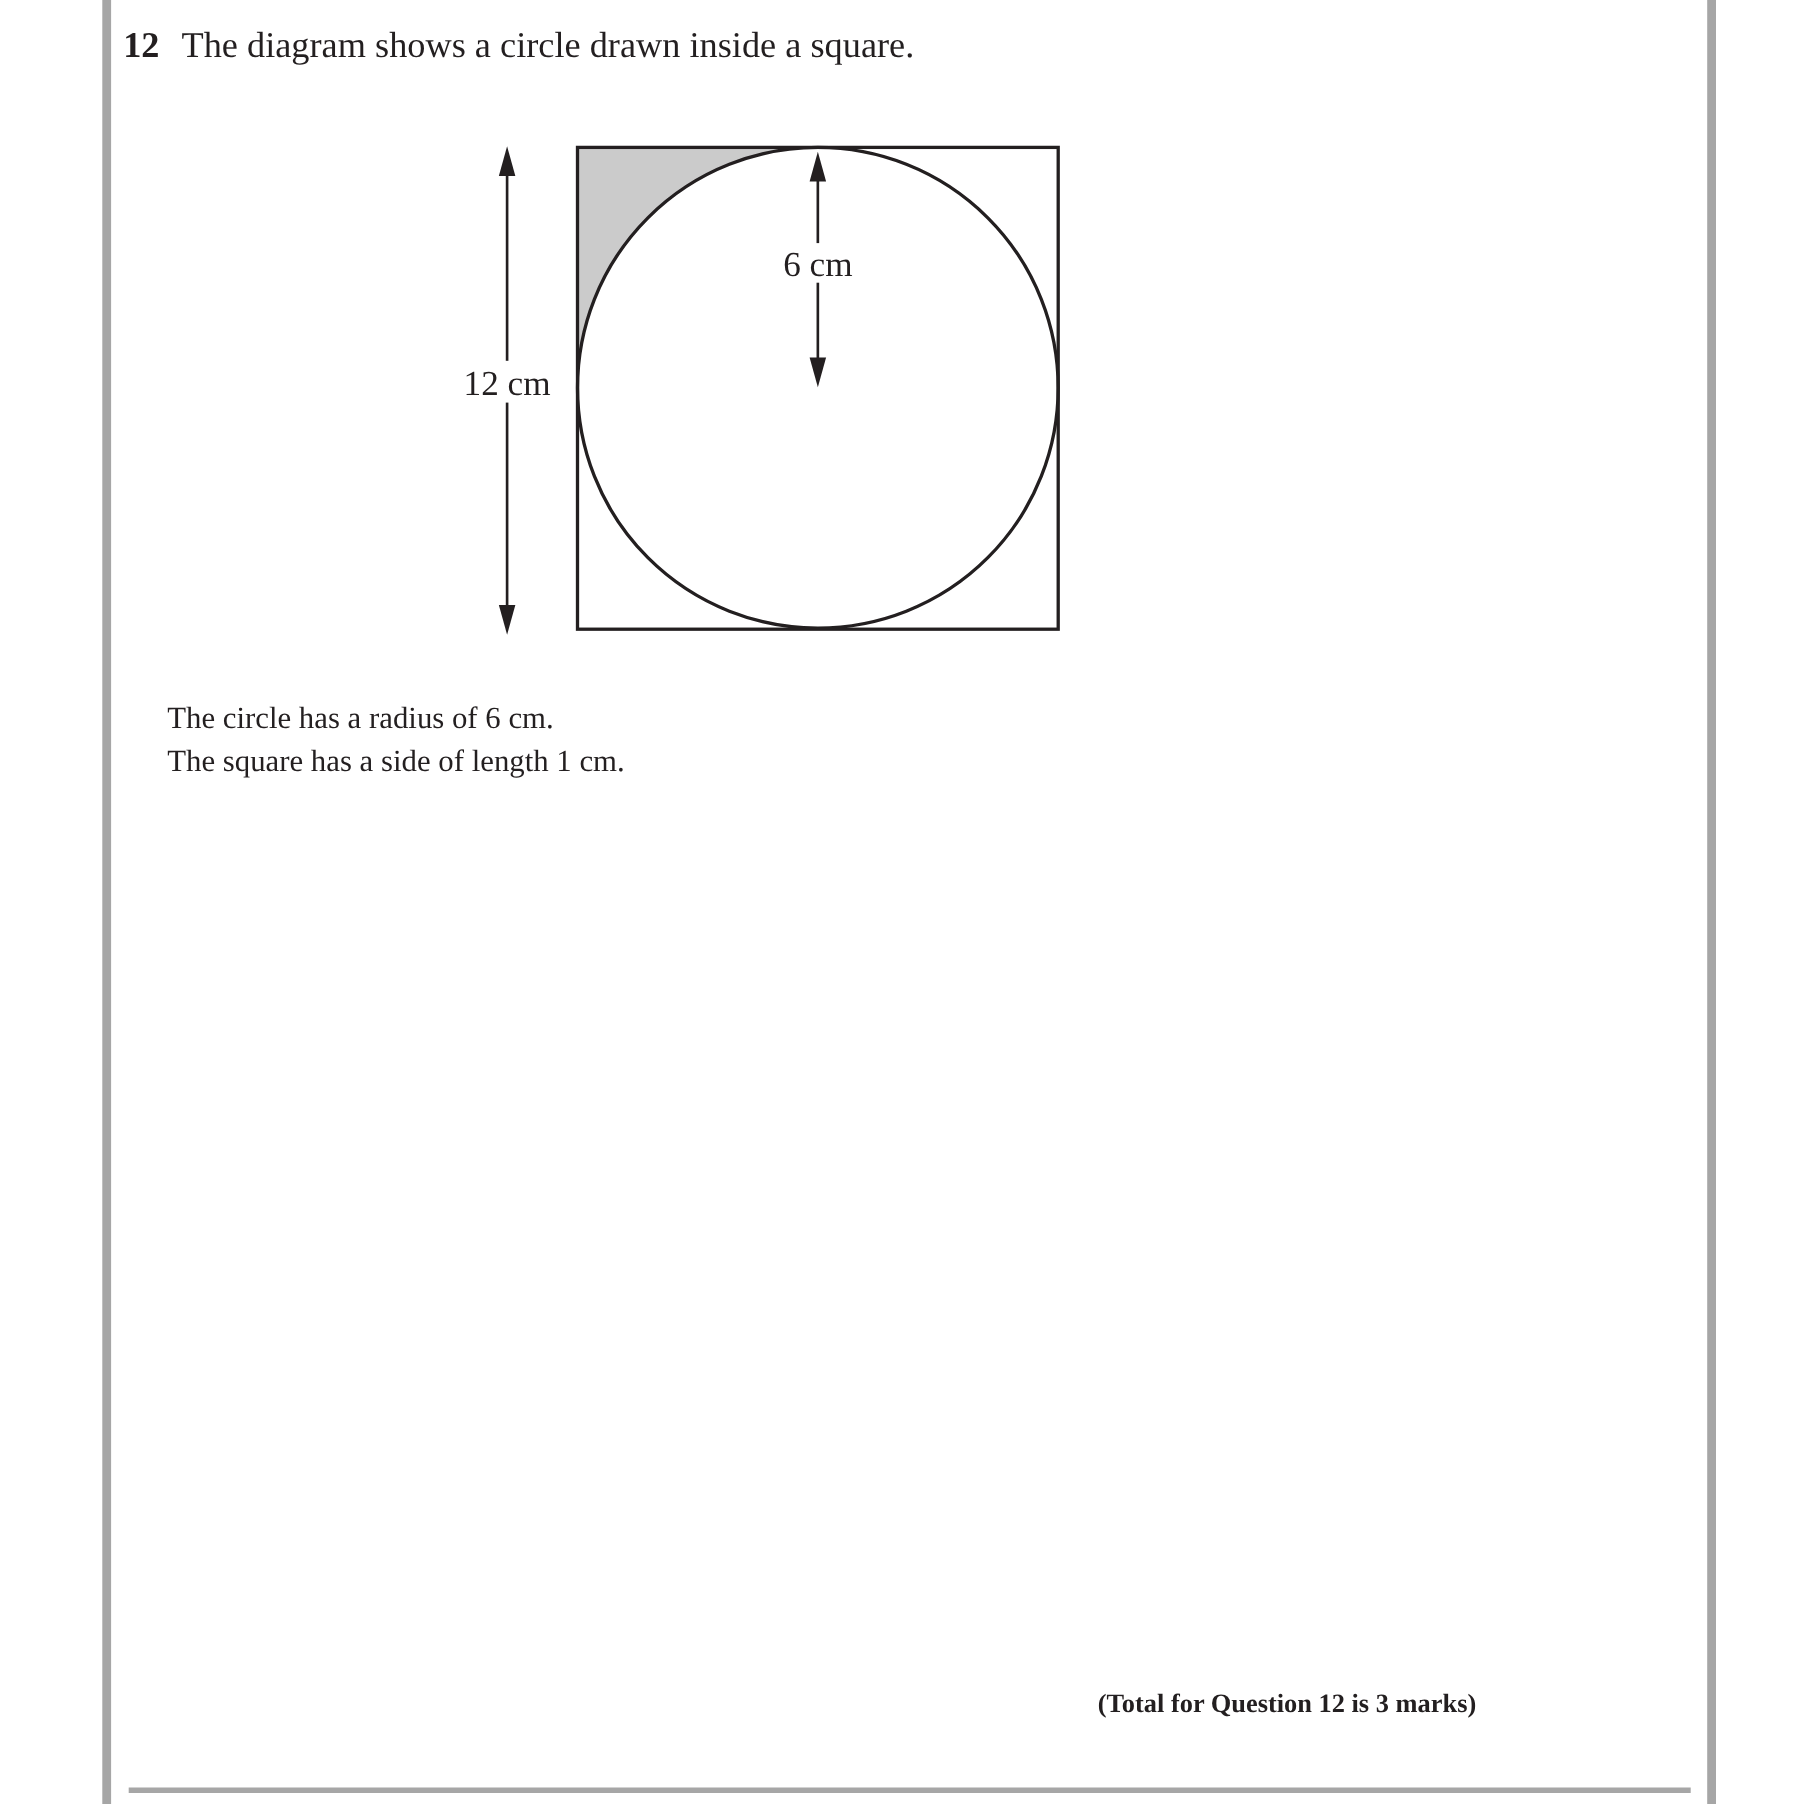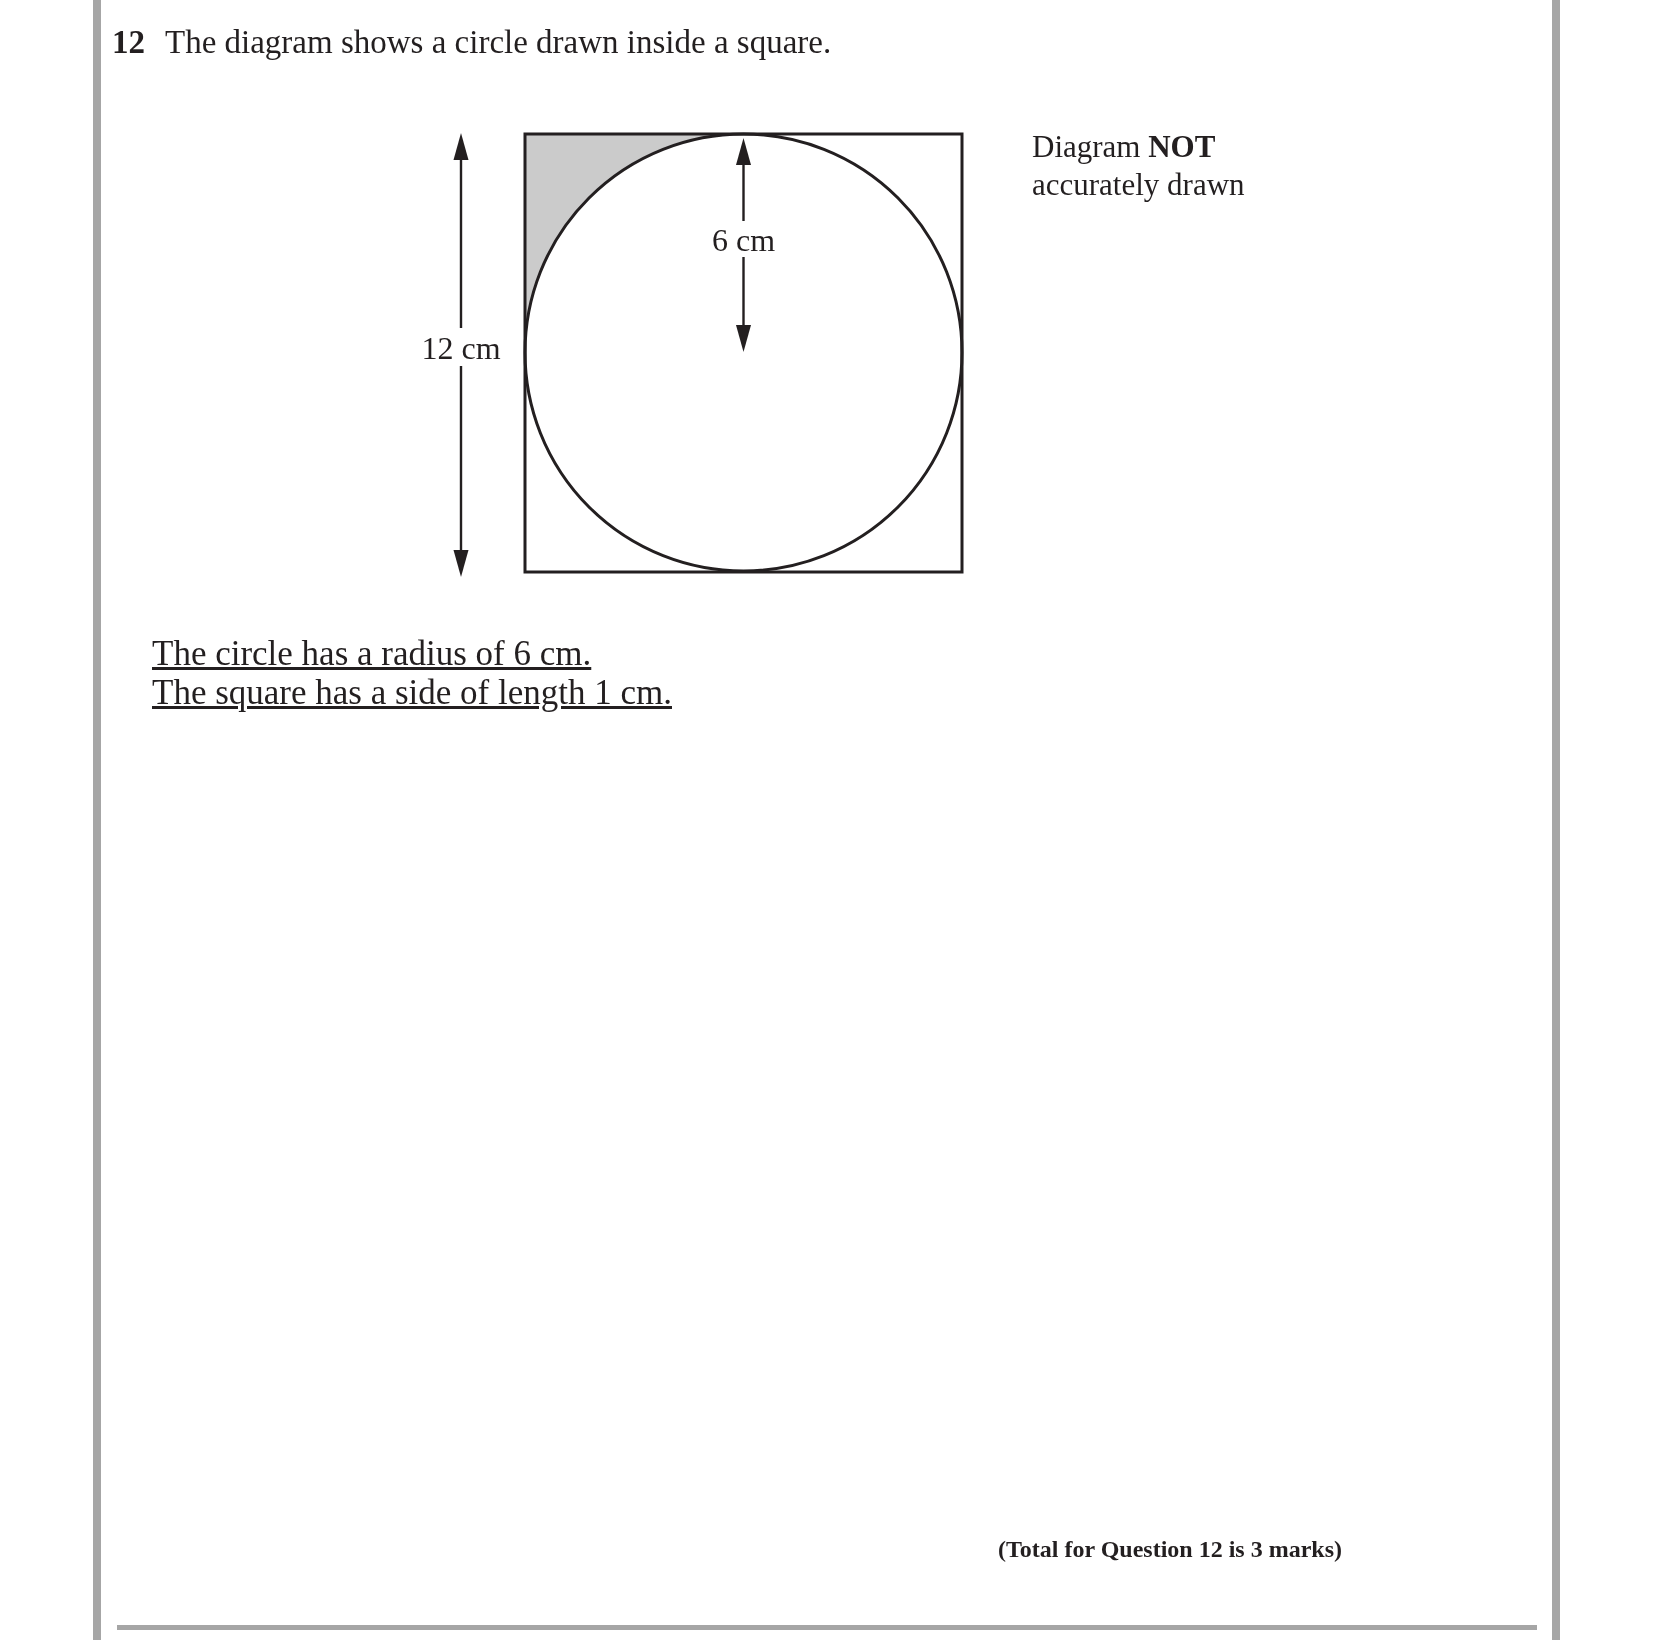--- a/index.html
+++ b/index.html
@@ -51,23 +51,22 @@
     top: 128px;
     font-size: 31px;
     line-height: 38px;
   }
   .diagram-note .bold { font-weight: bold; }
 
   .statements {
     position: absolute;
     left: 152px;
     top: 634px;
-    font-size: 35px;
+    font-size: 28px;
     line-height: 39px;
-    text-decoration: underline;
   }
   .instructions {
     position: absolute;
     left: 152px;
     top: 741px;
     font-size: 31px;
     line-height: 39px;
   }
   .pi { font-style: italic; }
 
@@ -134,24 +133,20 @@
 
     <g>
       <line x1="743.5" y1="146" x2="743.5" y2="344" stroke="#231f20" stroke-width="2.4"></line>
       <polygon points="743.5,138 736,165 751,165" fill="#231f20"></polygon>
       <polygon points="743.5,352 736,325 751,325" fill="#231f20"></polygon>
       <rect x="706" y="221" width="75" height="36" fill="#ffffff"></rect>
       <text x="743.5" y="251" text-anchor="middle">6 cm</text>
     </g>
   </svg>
 
-  <div class="diagram-note">
-    <div><span>Diagram </span><span class="bold">NOT</span></div>
-    <div>accurately drawn</div>
-  </div>
 
   <div class="statements">
     <div>The circle has a radius of 6 cm.</div>
     <div>The square has a side of length 1 cm.</div>
   </div>
 
   <div class="instructions">
   </div>
 
 

